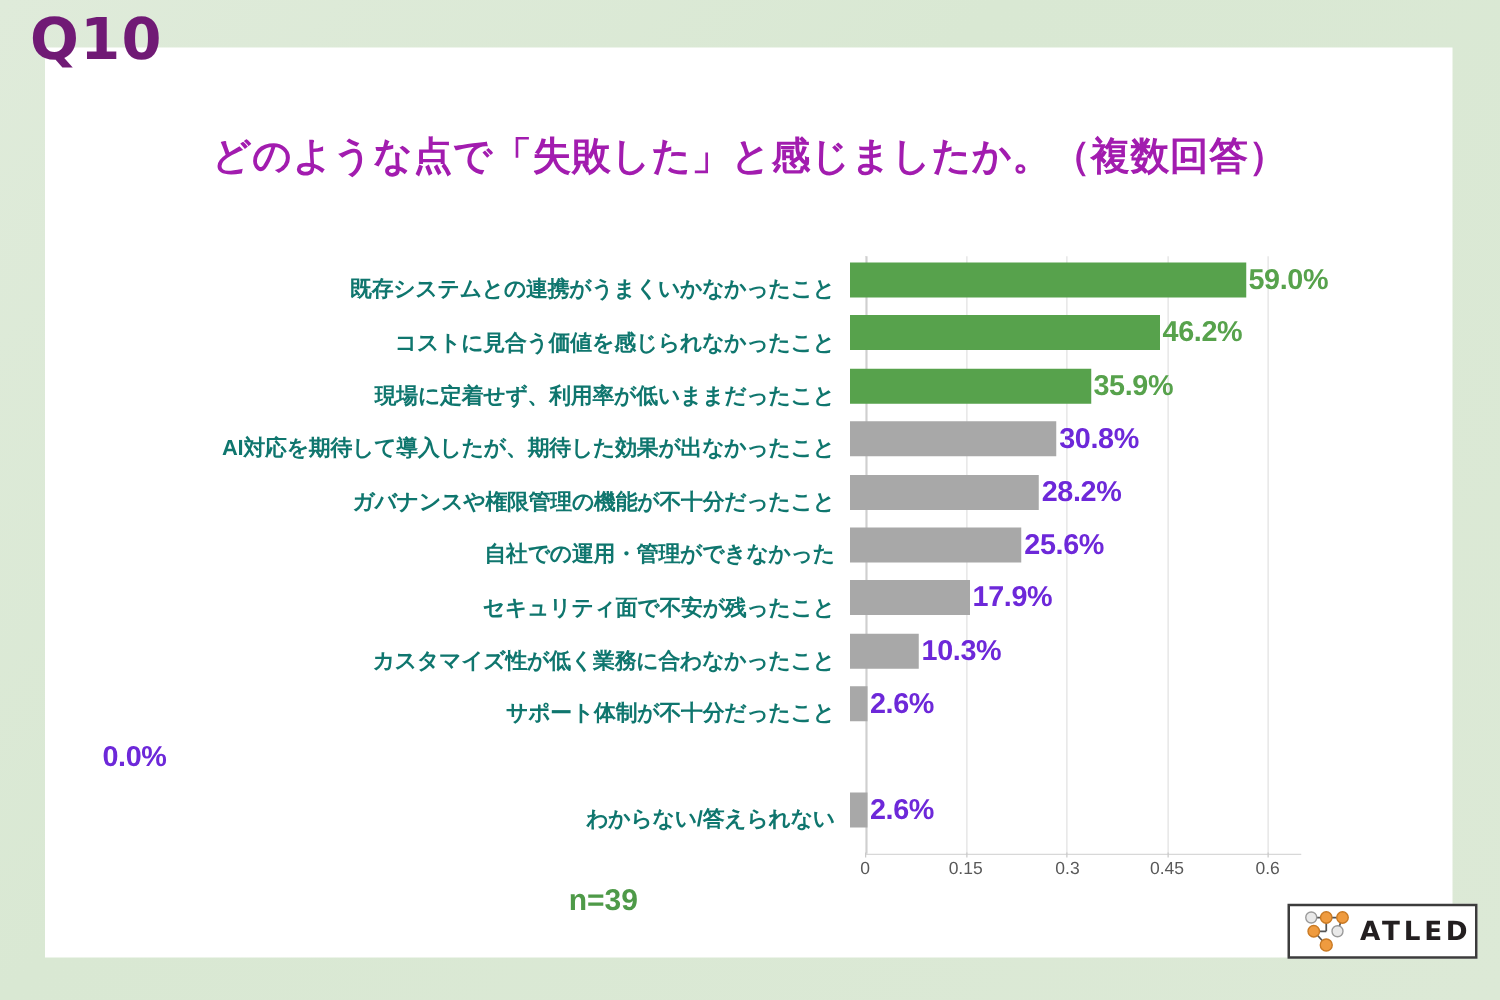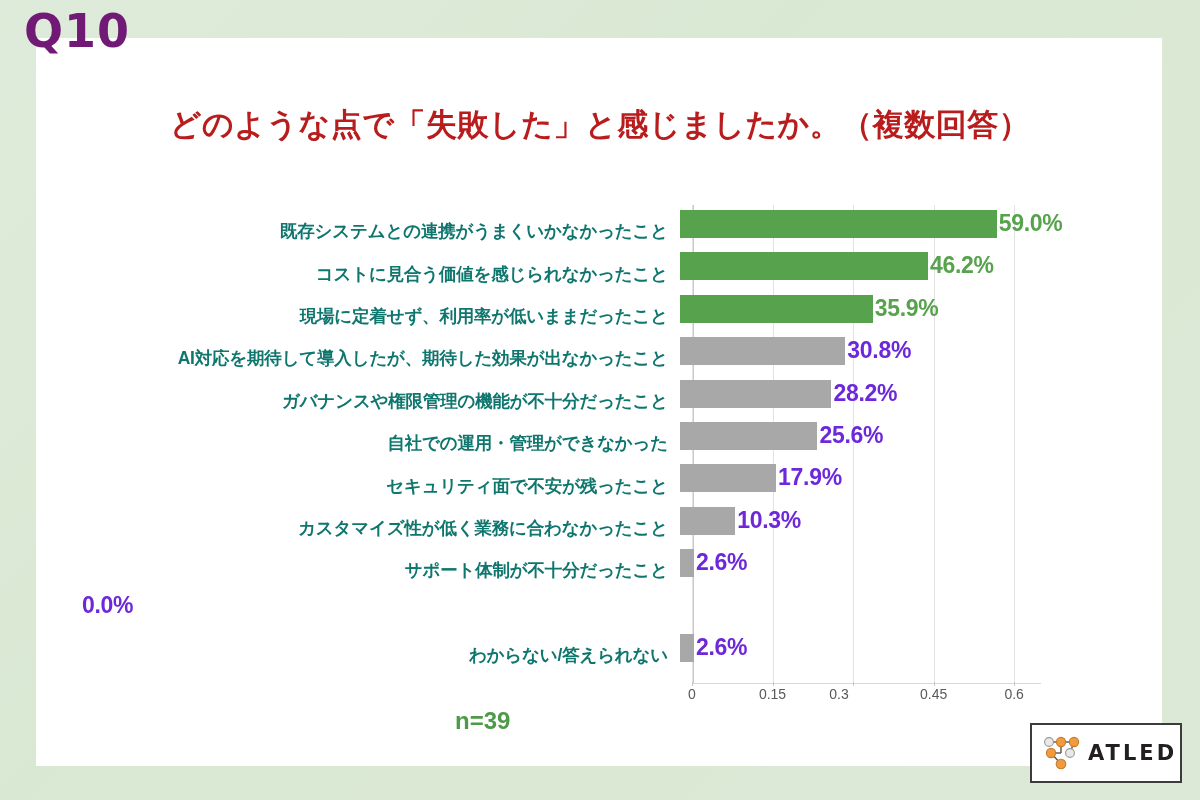--- a/index.html
+++ b/index.html
@@ -34,21 +34,21 @@
     z-index: 5;
     font-family: "DejaVu Sans", sans-serif;
   }
 
   .chart-title {
     position: absolute;
     left: 0; right: 0; top: 104px;
     text-align: center;
     font-size: 31px;
     font-weight: 700;
-    color: #b91c1c;
+    color: #a21caf;
     letter-spacing: 0.5px;
   }
 
   
   .plot-wrap {
     position: absolute;
     left: 0px; top: 205px;
     width: 1200px; height: 490px;
   }
 
@@ -148,21 +148,21 @@
     left: 455px; top: 707px;
     font-size: 24px;
     font-weight: 700;
     color: #4e9a48;
   }
 
   
   .logo {
     position: absolute;
     left: 1030px; top: 723px;
-    width: 152px; height: 60px;
+    width: 152px; height: 44px;
     background: #ffffff;
     border: 2px solid #3c3c3c;
     display: flex;
     align-items: center;
     padding-left: 8px;
     gap: 4px;
   }
   .logo-mark { width: 44px; height: 40px; flex: 0 0 auto; }
   .logo-text {
     font-size: 21px;
@@ -191,21 +191,21 @@
     <div class="gridline" style="left: 241.615px;"></div>
     <div class="gridline" style="left: 322.154px;"></div>
   </div>
 <div class="axis-x"></div>
 <div class="ticks" id="ticks">
     <div class="tickmark" style="left: 0px;"></div>
     <div class="tick" style="left: 0px;">0</div>
     <div class="tickmark" style="left: 80.5385px;"></div>
     <div class="tick" style="left: 80.5385px;">0.15</div>
     <div class="tickmark" style="left: 161.077px;"></div>
-    <div class="tick" style="left: 147px;">0.3</div>
+    <div class="tick" style="left: 162px;">0.3</div>
     <div class="tickmark" style="left: 241.615px;"></div>
     <div class="tick" style="left: 241.615px;">0.45</div>
     <div class="tickmark" style="left: 322.154px;"></div>
     <div class="tick" style="left: 322.154px;">0.6</div>
   </div>
 
 <div class="plot-wrap">
   <div class="rows" id="rows">
       <div class="row">
         <div class="row-label">既存システムとの連携がうまくいかなかったこと</div>

